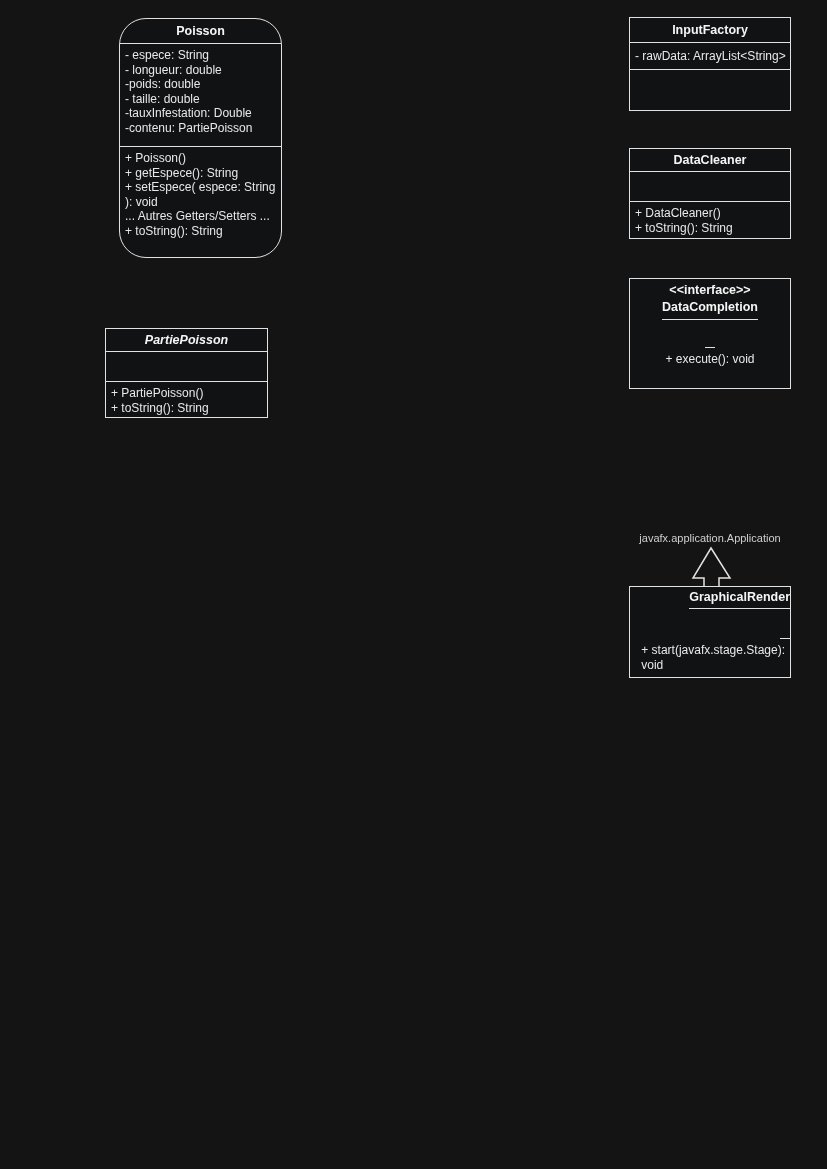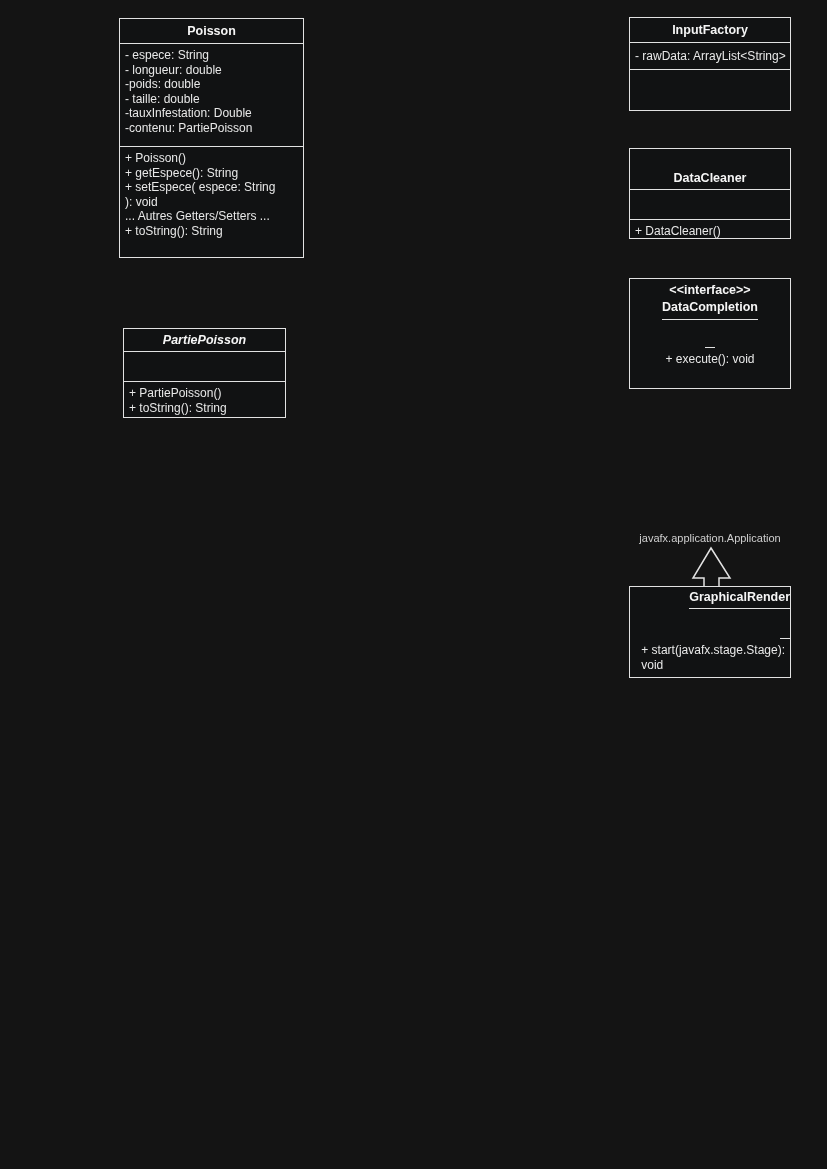--- a/index.html
+++ b/index.html
@@ -50,31 +50,31 @@
     box-sizing: border-box;
     padding: 4px 5px;
     flex: 1 1 auto;
     overflow: hidden;
   }
   .line {
     line-height: 14.5px;
     white-space: nowrap;
   }
   
-  .box-poisson        { left: 119px; top: 18px;  width: 185px; height: 240px; }
+  .box-poisson        { left: 119px; top: 18px;  width: 163px; height: 240px; border-radius: 27px; }
   .box-poisson        .uml-title { height: 25px; }
   .box-poisson        .uml-attrs { height: 103px; }
-  .box-partiepoisson  { left: 123px; top: 328px; width: 163px; height: 90px; }
+  .box-partiepoisson  { left: 105px; top: 328px; width: 163px; height: 90px; }
   .box-partiepoisson  .uml-title { height: 23px; }
   .box-partiepoisson  .uml-attrs { height: 30px; }
   .box-inputfactory   { left: 629px; top: 17px;  width: 162px; height: 94px; }
   .box-inputfactory   .uml-title { height: 25px; }
   .box-inputfactory   .uml-attrs { height: 27px; padding-top: 6px; }
   .box-datacleaner    { left: 629px; top: 148px; width: 162px; height: 91px; }
-  .box-datacleaner    .uml-title { height: 23px; margin-top: 18px; }
+  .box-datacleaner    .uml-title { height: 23px; }
   .box-datacleaner    .uml-attrs { height: 30px; }
   .box-datacompletion { left: 629px; top: 278px; width: 162px; height: 111px; align-items: center; }
   .box-datacompletion .uml-title { height: 41px; }
   .box-datacompletion .uml-attrs { height: 28px; }
   .box-graphicalrender{ left: 629px; top: 586px; width: 162px; height: 92px; align-items: flex-end; }
   .box-graphicalrender.uml-class .uml-title { height: 22px; }
   .box-graphicalrender.uml-class .uml-attrs { height: 30px; }
   .parent-label {
     position: absolute;
     left: 629px;

